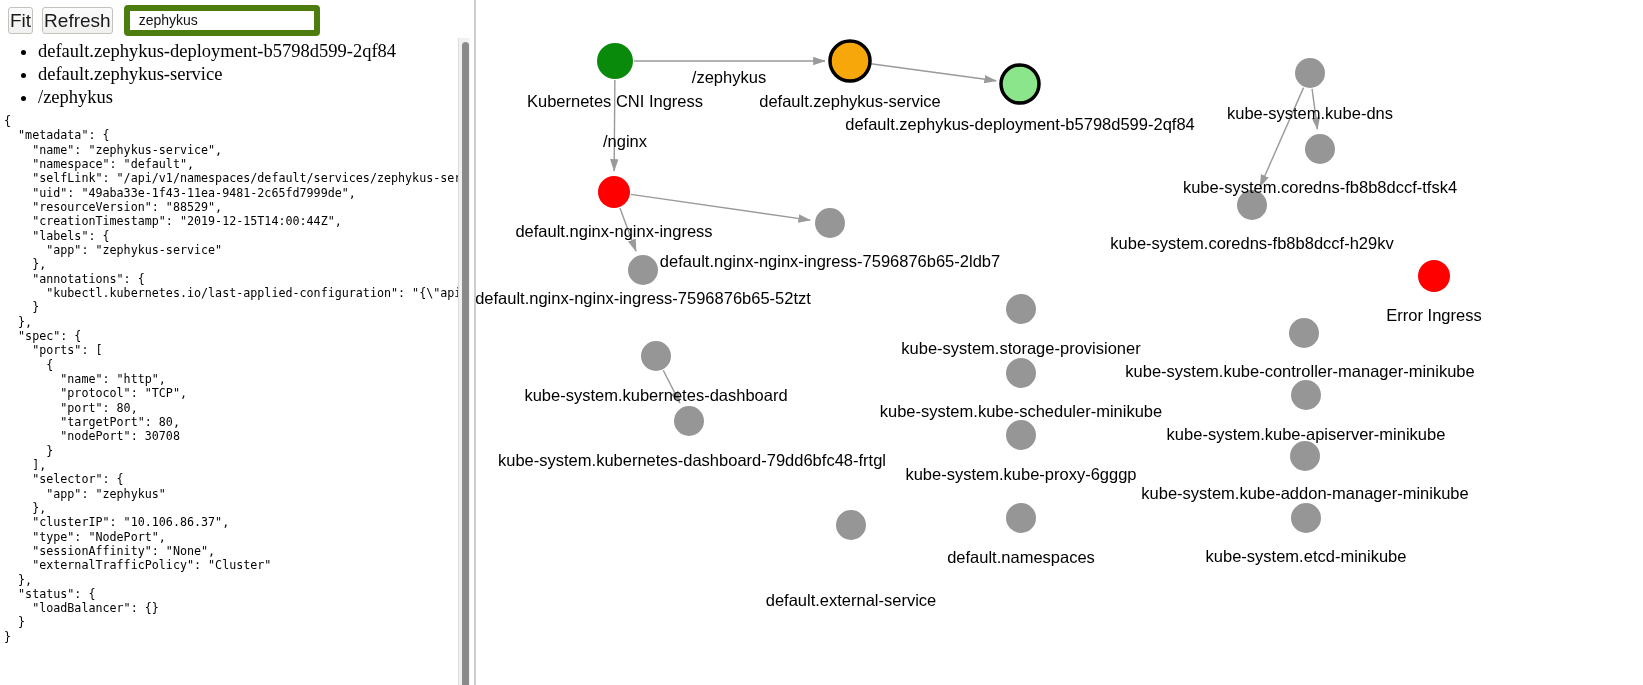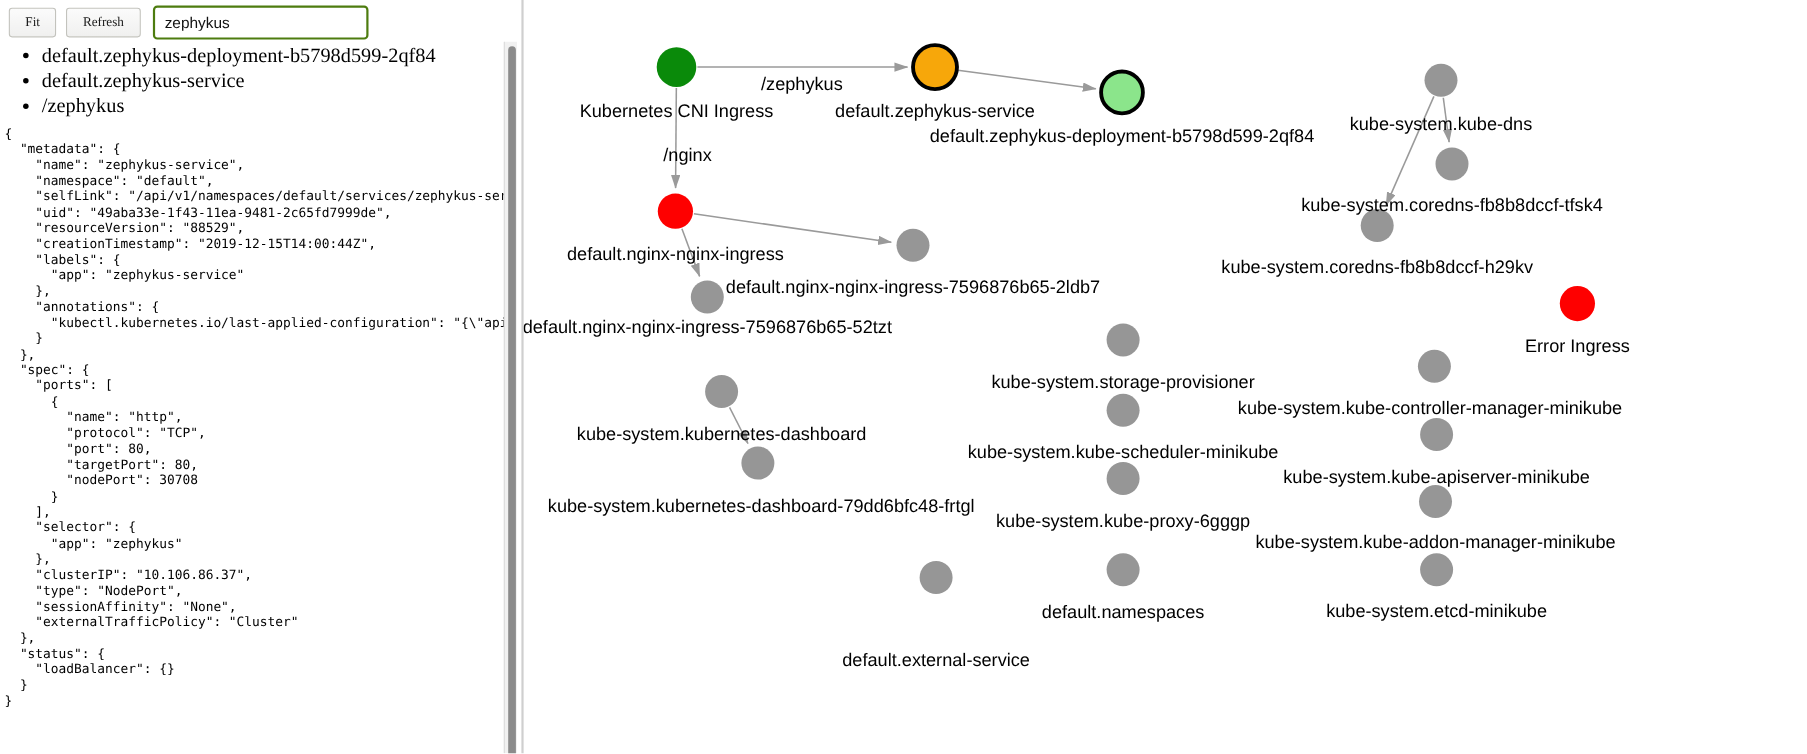--- a/index.html
+++ b/index.html
@@ -29,38 +29,38 @@
     position: absolute;
     left: 0; top: 0;
     width: 470px;
     height: 36px;
     display: flex;
     align-items: center;
     padding: 4px 0 0 8px;
     box-sizing: border-box;
   }
   .tool-btn {
-    font-family: Liberation Serif, serif;
-    font-size: 12px;
+    font-family: Liberation Sans, sans-serif;
+    font-size: 19px;
     color: #1a1a1a;
     background: linear-gradient(#fbfbfb, #f0f0ef);
     border: 1px solid #c3c3bd;
     border-radius: 3px;
     height: 27px;
-    padding: 0 14px;
+    padding: 0 1px;
     margin-right: 9px;
     cursor: pointer;
     line-height: 25px;
   }
   #search-input {
     font-family: "Liberation Sans", sans-serif;
     font-size: 14px;
     color: #111;
     background: #ffffff;
-    border: 2px solid #4d7c0f;
+    border: 6px solid #4d7c0f;
     border-radius: 4px;
     height: 31px;
     width: 196px;
     padding: 0 9px;
     box-sizing: border-box;
     outline: none;
     margin-left: 2px;
   }
 
   #result-list {

